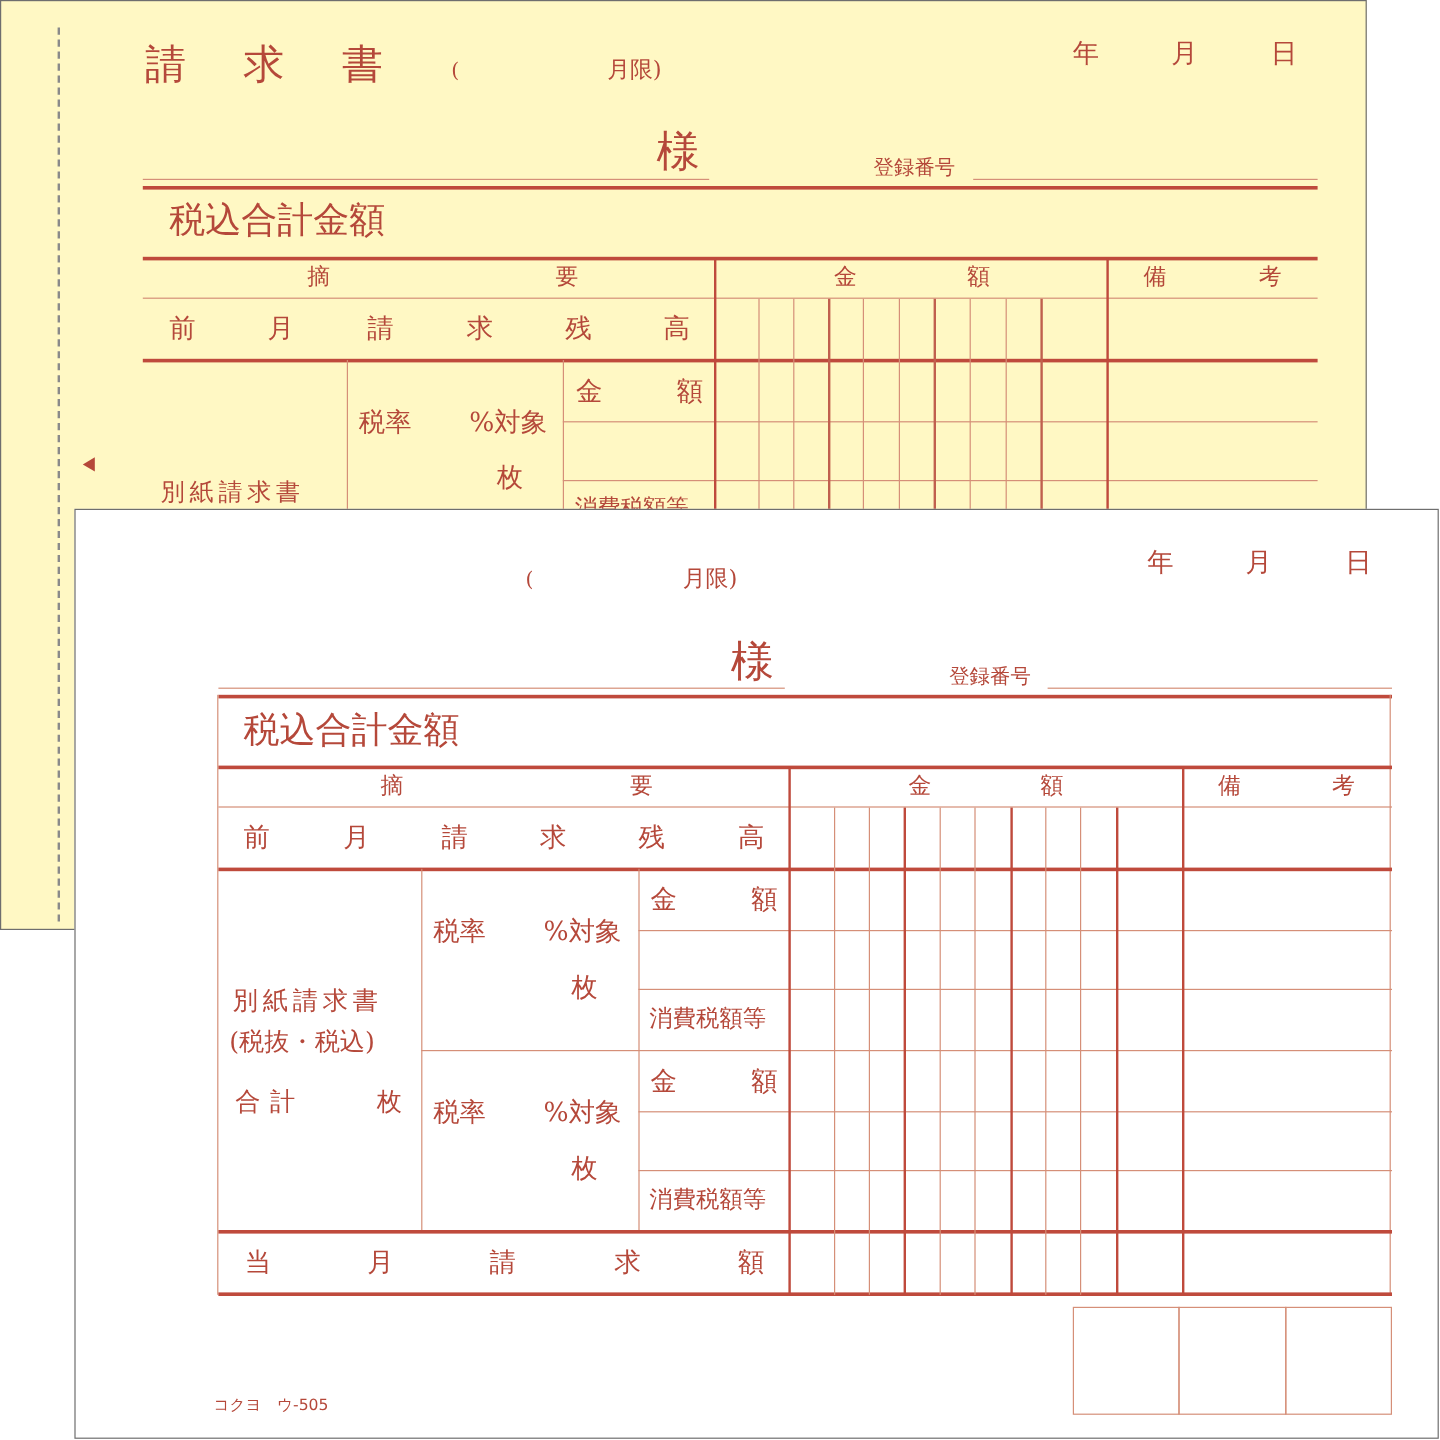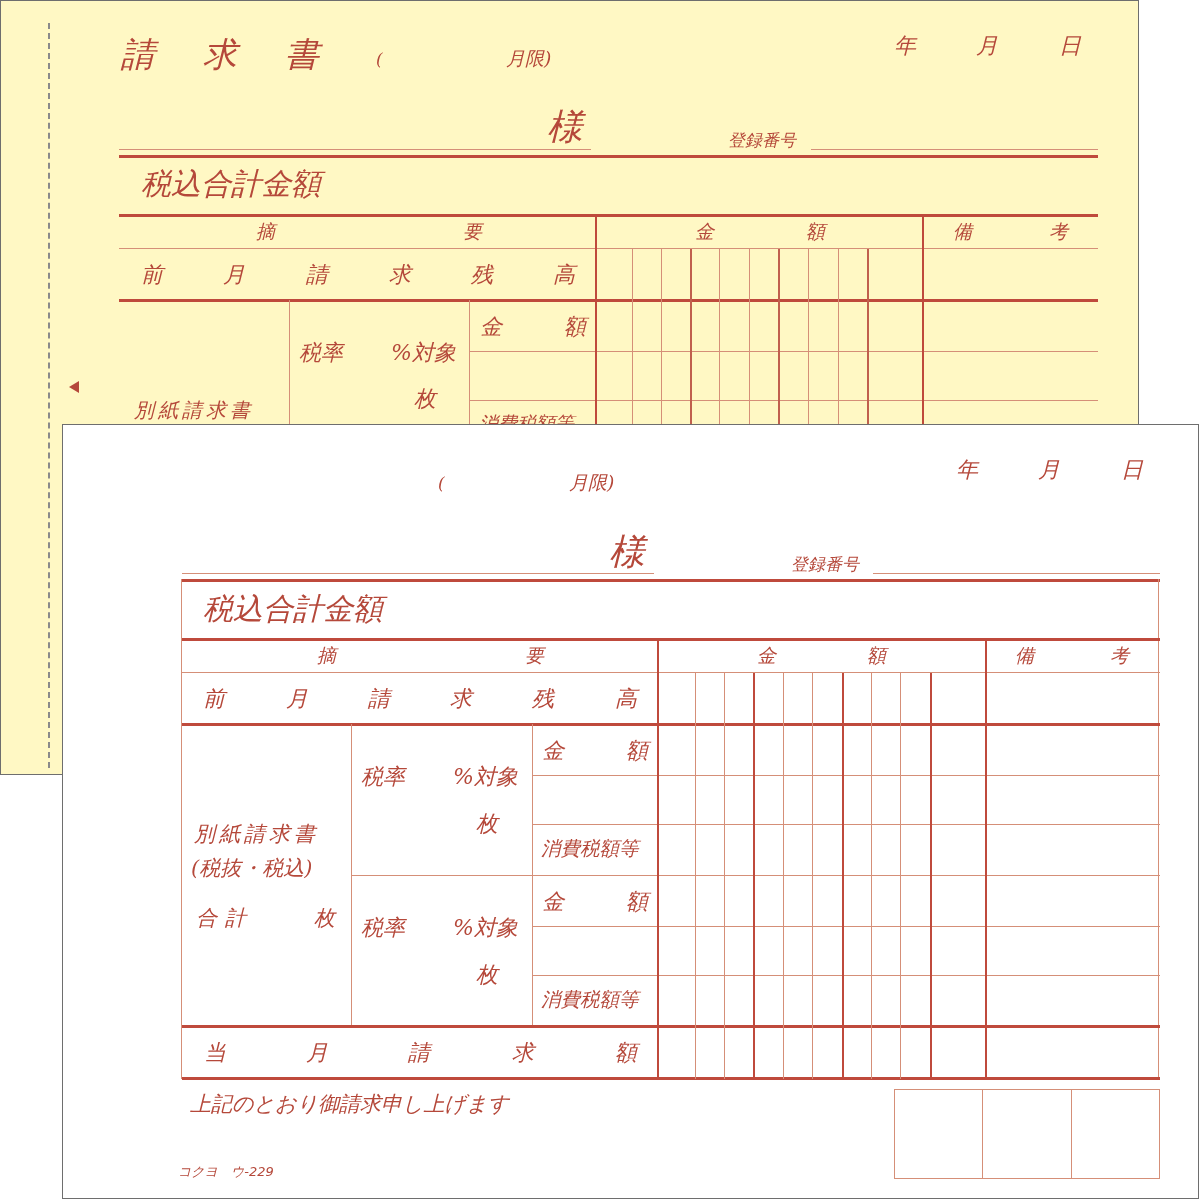--- a/index.html
+++ b/index.html
@@ -1,18 +1,18 @@
 <!DOCTYPE html>
 <html><head>
 <meta charset="utf-8">
 <style>
   html, body { margin:0; padding:0; }
   body { width:1200px; height:1200px; position:relative; background:#ffffff; overflow:hidden;
          font-family:"DejaVu Serif","Liberation Serif",serif; color:#b5483a; }
-  .sheet { position:absolute; box-sizing:border-box;font-style:italic; }
+  .sheet { position:absolute; box-sizing:border-box; }
   .yellow { left:0; top:0; width:1139px; height:775px; background:#fff8c4; border:1px solid #6e6e6e; }
   .white { left:62px; top:424px; width:1137px; height:775px; background:#ffffff; border:1px solid #6e6e6e; }
   .perf { position:absolute; left:47px; top:22px; width:0; height:745px; border-left:2px dashed #8a8a8a; }
   .arrow { position:absolute; left:68px; top:380px; width:0; height:0; border-top:6px solid transparent;
            border-bottom:6px solid transparent; border-right:10px solid #b5483a; }
   .t { position:absolute; white-space:nowrap; line-height:1; }
   .hl { position:absolute; height:0; }
   .vl { position:absolute; width:0; }
   .thin-h { border-top:1.5px solid #d58f78; }
   .thick-h { border-top:3px solid #bf4a3c; }
@@ -170,20 +170,19 @@
     <div class="vl thin-v" style="left:723px;top:672px;height:406px;"></div>
     <div class="vl thick-v" style="left:752px;top:672px;height:406px;"></div>
     <div class="vl thin-v" style="left:782px;top:672px;height:406px;"></div>
     <div class="vl thin-v" style="left:811px;top:672px;height:406px;"></div>
     <div class="vl thick-v" style="left:841px;top:672px;height:406px;"></div>
     <div class="vl thin-v" style="left:870px;top:672px;height:406px;"></div>
     <div class="vl thin-v" style="left:899px;top:672px;height:406px;"></div>
     <div class="vl thick-v" style="left:929px;top:672px;height:406px;"></div>
     <div class="vl thick-v" style="left:984px;top:638px;height:440px;"></div>
 
-    <div class="t lbl" style="left:189px;top:1093px;font-size:21px;">上記のとおり御請求申し上げます</div>
-    <div class="t tiny" style="left:177px;top:1164px;">コクヨ　ウ-229</div>
+    <div class="t tiny" style="left:177px;top:1164px;">コクヨ　ウ-505</div>
 
     <div class="box" style="left:893px;top:1088px;width:89px;height:90px;"></div>
     <div class="box" style="left:981px;top:1088px;width:90px;height:90px;"></div>
     <div class="box" style="left:1070px;top:1088px;width:89px;height:90px;"></div>
   </div>
 </div>
 
 </body></html>

